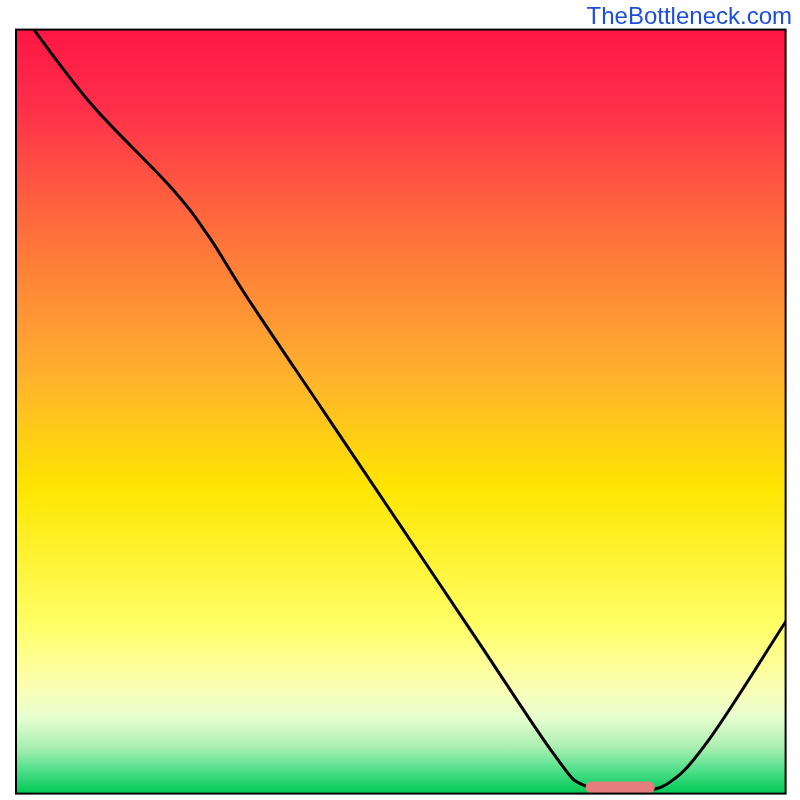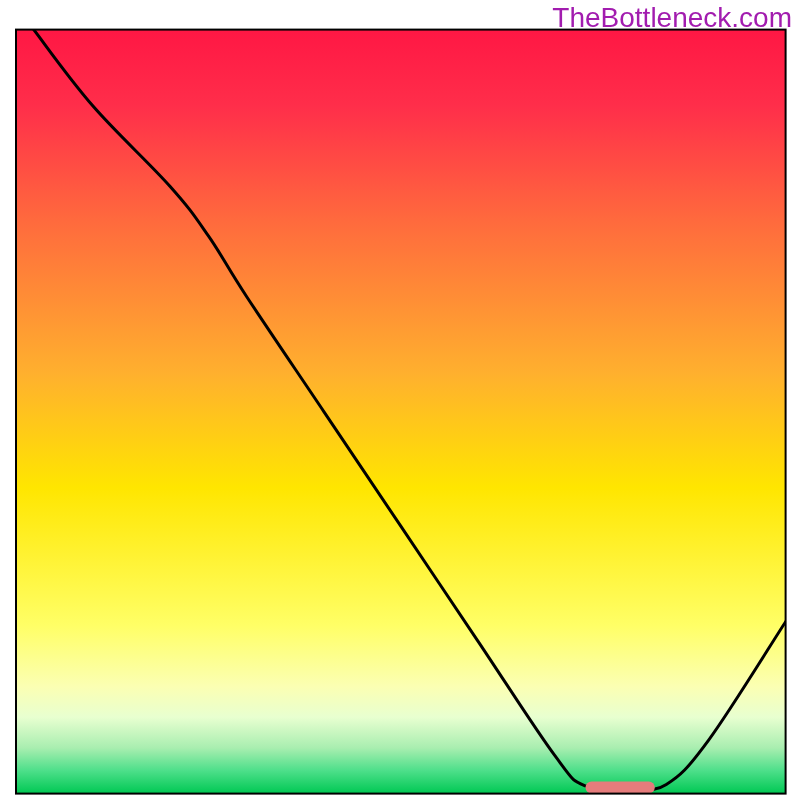--- a/index.html
+++ b/index.html
@@ -15,23 +15,23 @@
     position: absolute;
     top: 0;
     left: 0;
     width: 800px;
     height: 800px;
   }
   .watermark {
     position: absolute;
     top: 2px;
     right: 8px;
-    font-size: 28px;
+    font-size: 24px;
     font-weight: 400;
-    color: #a21caf;
+    color: #1d4ed8;
     letter-spacing: 0px;
   }
   svg { display: block; }
 </style>
 </head>
 <body>
 
 <div class="chart-container">
   <svg id="chart-svg" width="800" height="800" viewBox="0 0 800 800">
     <defs>

